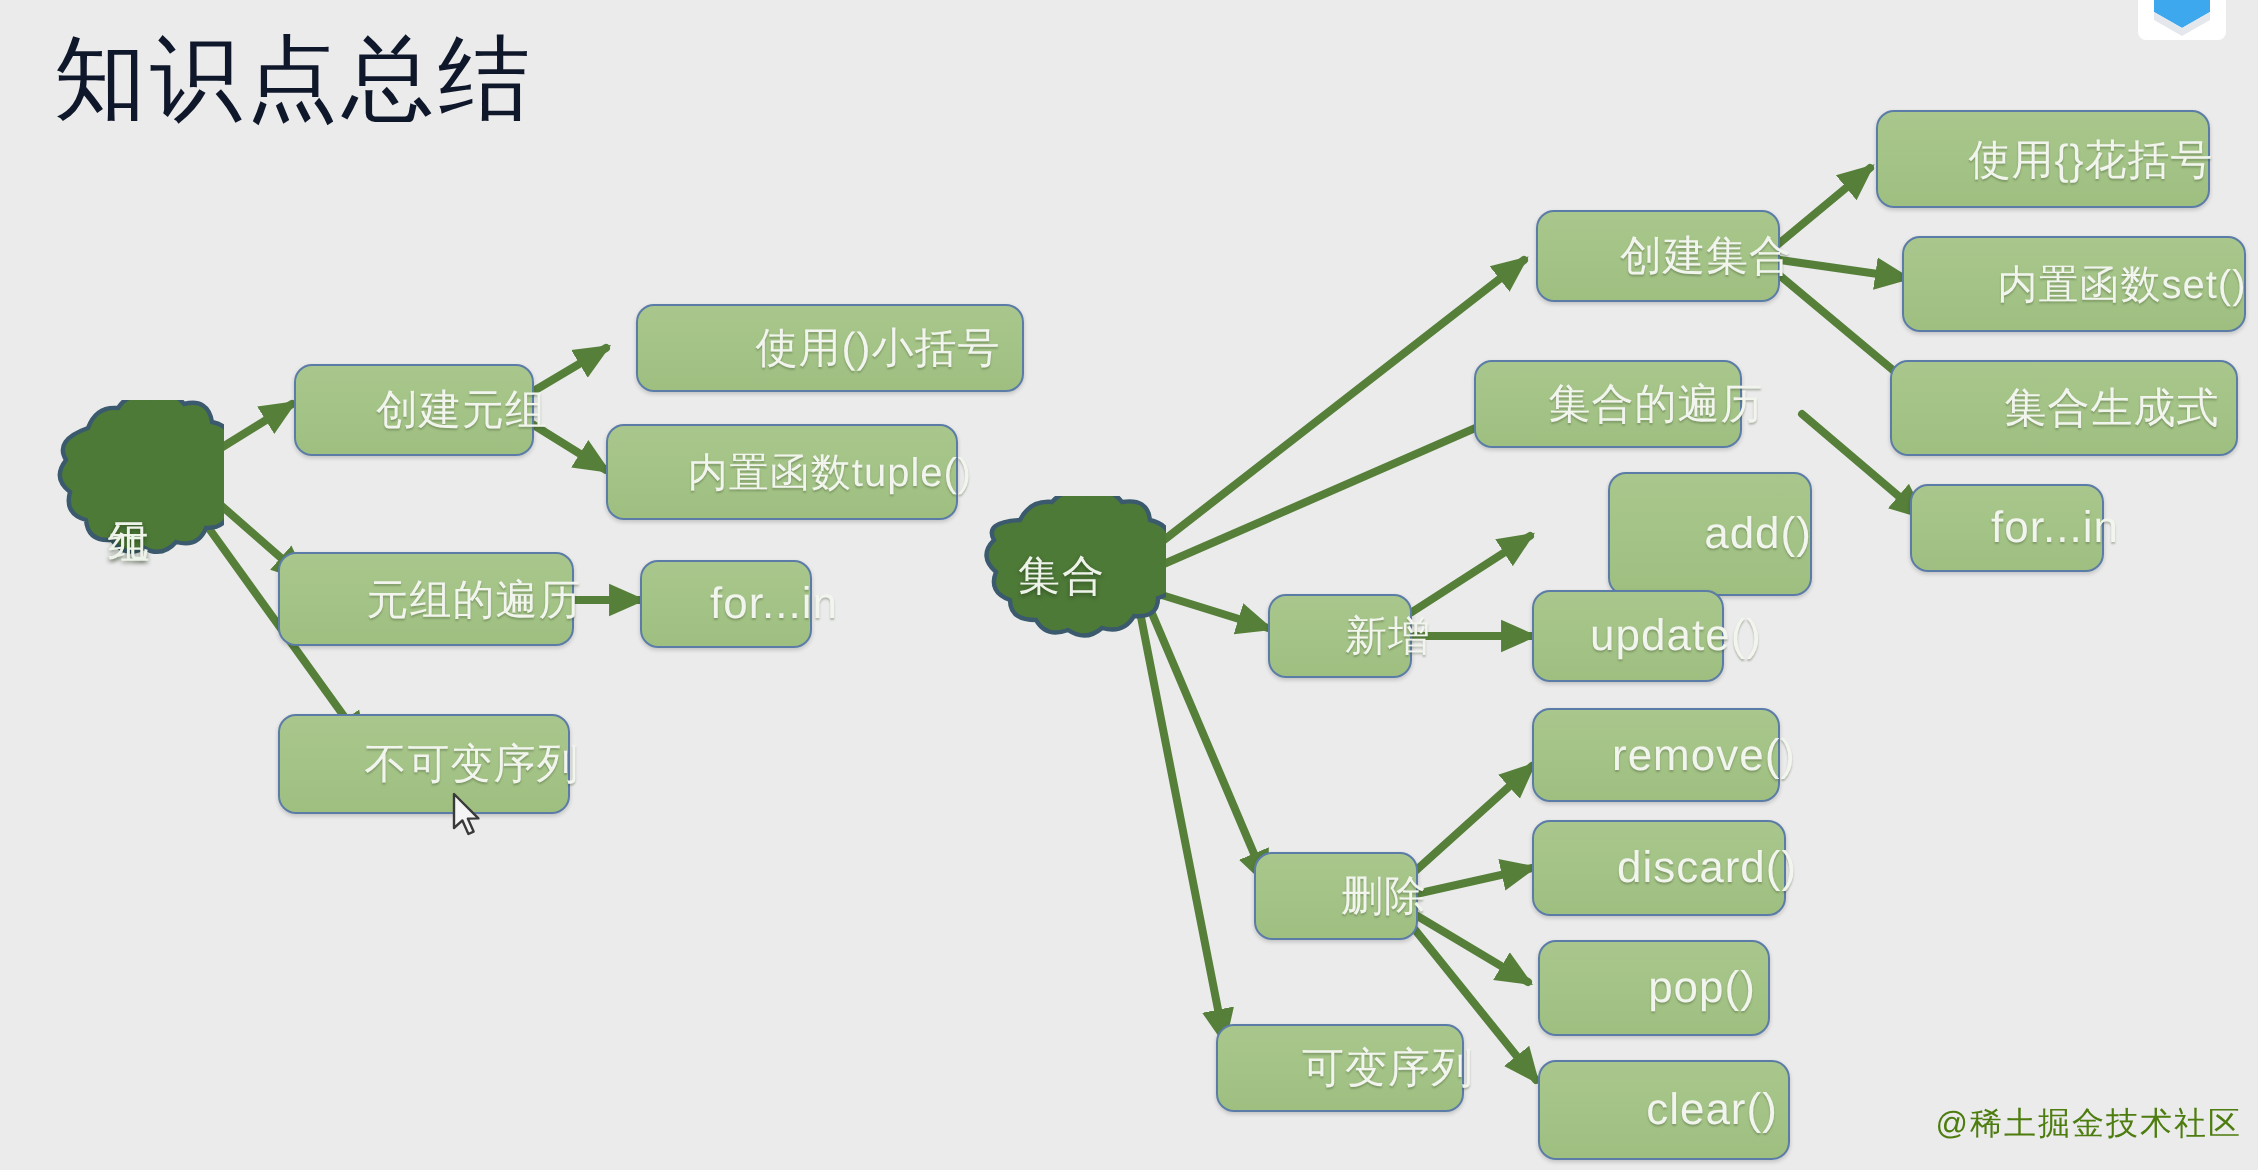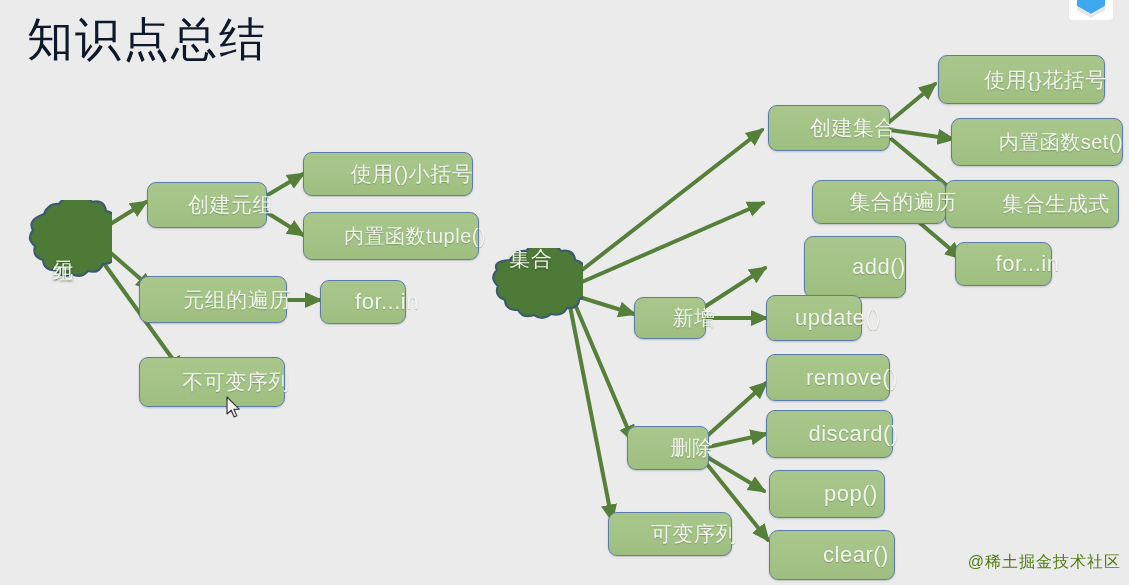--- a/index.html
+++ b/index.html
@@ -55,20 +55,21 @@
     padding-left: 48px;
   }
   .node-cn { font-size: 21px; }
   .node-en { font-size: 22px; }
   .node-mix { font-size: 20px; }
 
   
   .cloud {
     position: absolute;
     display: flex;
+    align-items: center;
     justify-content: center;
   }
   .cloud svg { position: absolute; left: 0; top: 0; }
   .cloud .cloud-label {
     position: relative;
     z-index: 2;
     color: #eef3ea;
     font-size: 21px;
     line-height: 1.08;
     text-align: center;
@@ -173,21 +174,21 @@
                q9 7 1 14 q5 9-6 12 q0 10-12 9 q-5 9-16 6 q-8 7-17 1
                q-11 4-16-5 q-13 0-13-10 q-11-4-7-14 q-9-8-1-16 q-5-9 13-10 z" fill="#4e7a38" stroke="#3b5a6e" stroke-width="2.2"></path>
     </svg>
     <div class="cloud-label">集合</div>
   </div>
 
   <div class="node node-cn" style="left:147px; top:182px; width:120px; height:46px;">
     <span>创建元组</span>
   </div>
 
-  <div class="node node-cn" style="left:303px; top:152px; width:170px; height:44px;">
+  <div class="node node-cn" style="left:318px; top:152px; width:194px; height:44px;">
     <span>使用()小括号</span>
   </div>
 
   <div class="node node-mix" style="left:303px; top:212px; width:176px; height:48px;">
     <span>内置函数tuple()</span>
   </div>
 
   <div class="node node-cn" style="left:139px; top:276px; width:148px; height:47px;">
     <span>元组的遍历</span>
   </div>
@@ -209,21 +210,21 @@
   </div>
 
   <div class="node node-mix" style="left:951px; top:118px; width:172px; height:48px;">
     <span>内置函数set()</span>
   </div>
 
   <div class="node node-cn" style="left:945px; top:180px; width:174px; height:48px;">
     <span>集合生成式</span>
   </div>
 
-  <div class="node node-cn" style="left:812px; top:180px; width:134px; height:44px;">
+  <div class="node node-cn" style="left:737px; top:180px; width:134px; height:44px;">
     <span>集合的遍历</span>
   </div>
 
   <div class="node node-en" style="left:955px; top:242px; width:97px; height:44px;">
     <span>for...in</span>
   </div>
 
   <div class="node node-cn" style="left:634px; top:297px; width:72px; height:42px;">
     <span>新增</span>
   </div>

